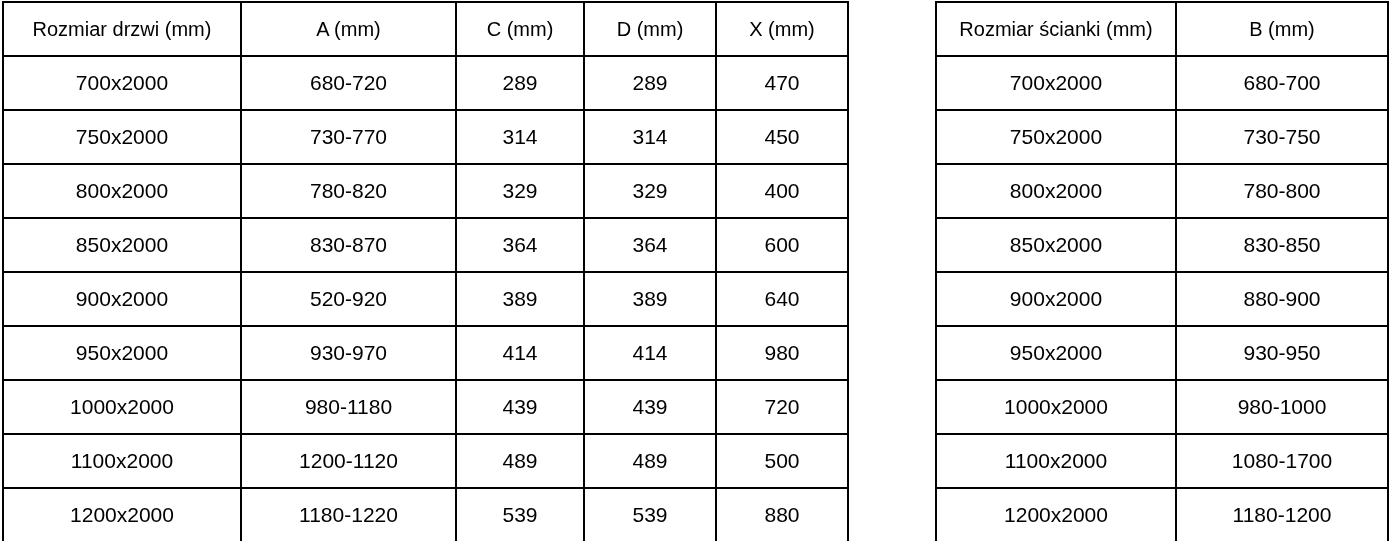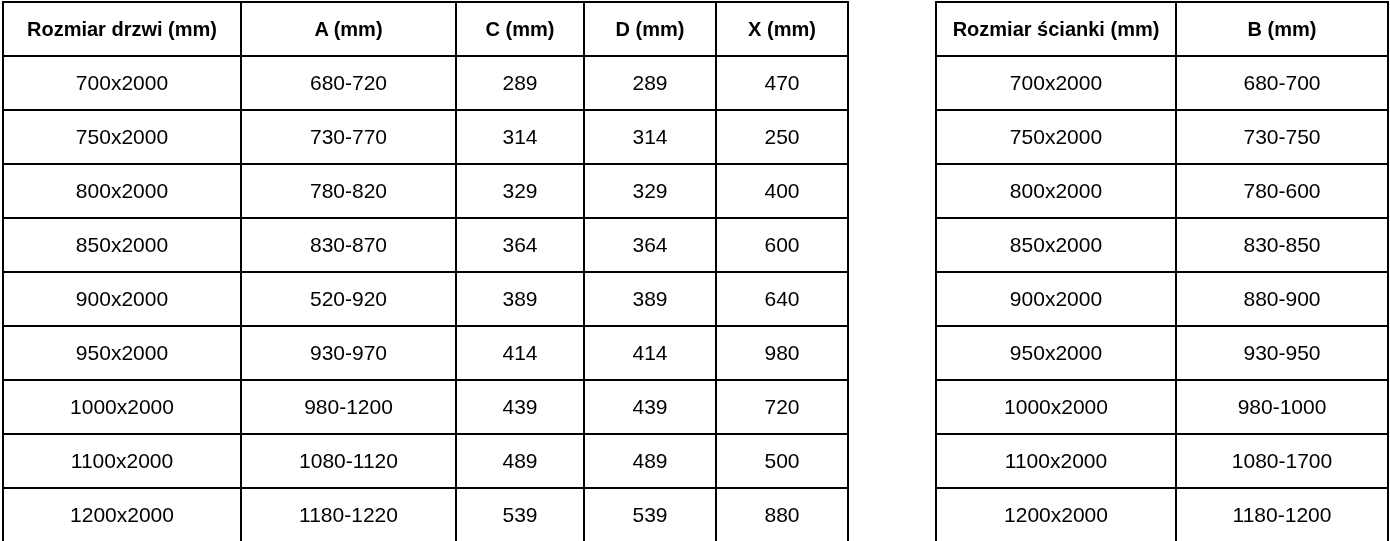--- a/index.html
+++ b/index.html
@@ -25,21 +25,21 @@
     text-align: center;
     vertical-align: middle;
     height: 54px;
     color: #000000;
     background: #ffffff;
     overflow: hidden;
     white-space: nowrap;
   }
   table.spec th {
     font-size: 20px;
-    font-weight: bold;
+    font-weight: normal;
   }
   table.spec td {
     font-size: 21px;
     font-weight: normal;
   }
   #doors-table { left: 2px; width: 845px; }
   #wall-table  { left: 935px; width: 452px; }
 </style>
 </head>
 <body>
@@ -69,21 +69,21 @@
           <td>680-720</td>
           <td>289</td>
           <td>289</td>
           <td>470</td>
         </tr>
         <tr>
           <td>750x2000</td>
           <td>730-770</td>
           <td>314</td>
           <td>314</td>
-          <td>250</td>
+          <td>450</td>
         </tr>
         <tr>
           <td>800x2000</td>
           <td>780-820</td>
           <td>329</td>
           <td>329</td>
           <td>400</td>
         </tr>
         <tr>
           <td>850x2000</td>
@@ -101,28 +101,28 @@
         </tr>
         <tr>
           <td>950x2000</td>
           <td>930-970</td>
           <td>414</td>
           <td>414</td>
           <td>980</td>
         </tr>
         <tr>
           <td>1000x2000</td>
-          <td>980-1200</td>
+          <td>980-1180</td>
           <td>439</td>
           <td>439</td>
           <td>720</td>
         </tr>
         <tr>
           <td>1100x2000</td>
-          <td>1080-1120</td>
+          <td>1200-1120</td>
           <td>489</td>
           <td>489</td>
           <td>500</td>
         </tr>
         <tr>
           <td>1200x2000</td>
           <td>1180-1220</td>
           <td>539</td>
           <td>539</td>
           <td>880</td>
@@ -145,21 +145,21 @@
         <tr>
           <td>700x2000</td>
           <td>680-700</td>
         </tr>
         <tr>
           <td>750x2000</td>
           <td>730-750</td>
         </tr>
         <tr>
           <td>800x2000</td>
-          <td>780-600</td>
+          <td>780-800</td>
         </tr>
         <tr>
           <td>850x2000</td>
           <td>830-850</td>
         </tr>
         <tr>
           <td>900x2000</td>
           <td>880-900</td>
         </tr>
         <tr>

